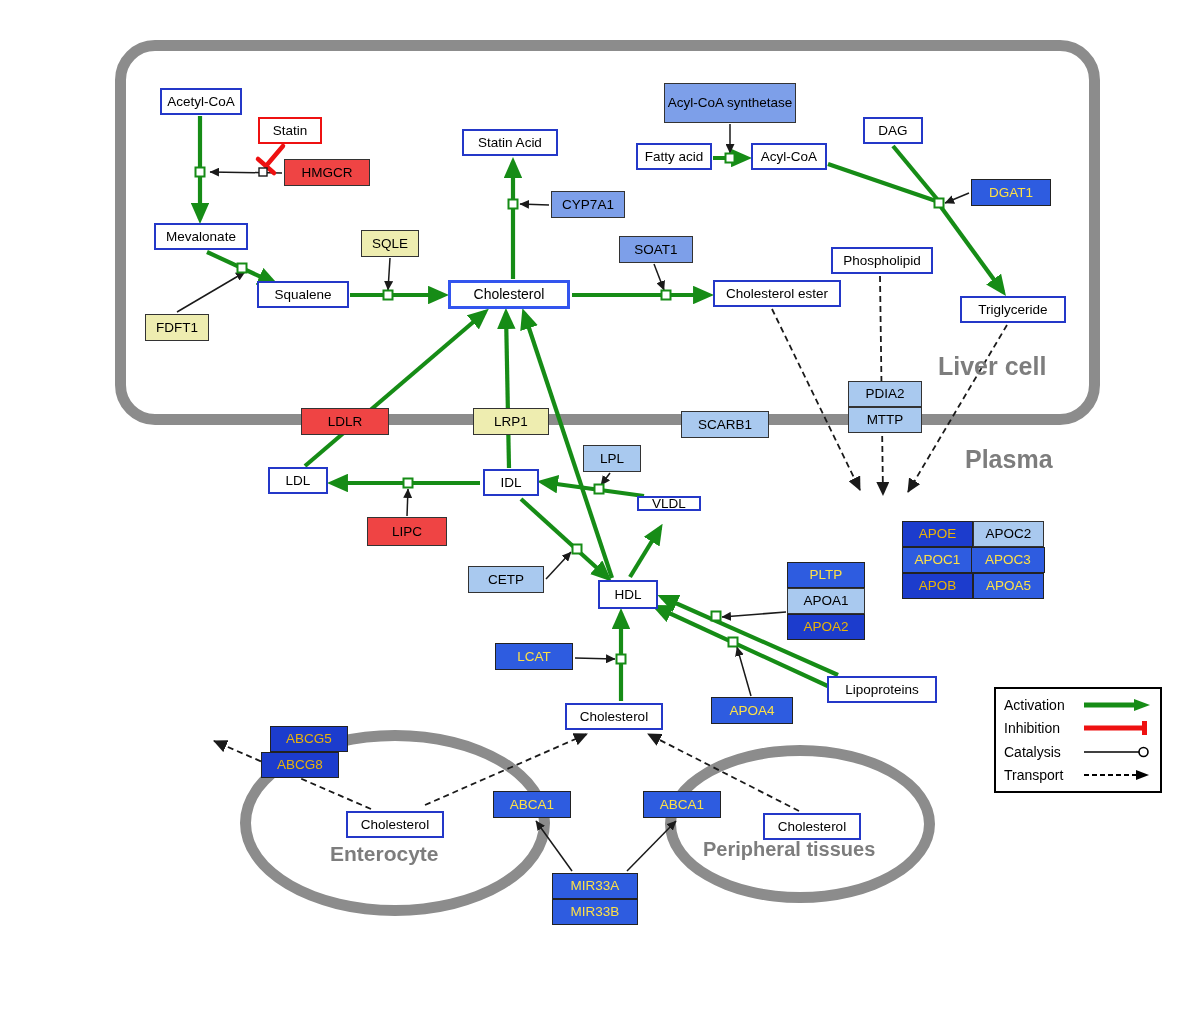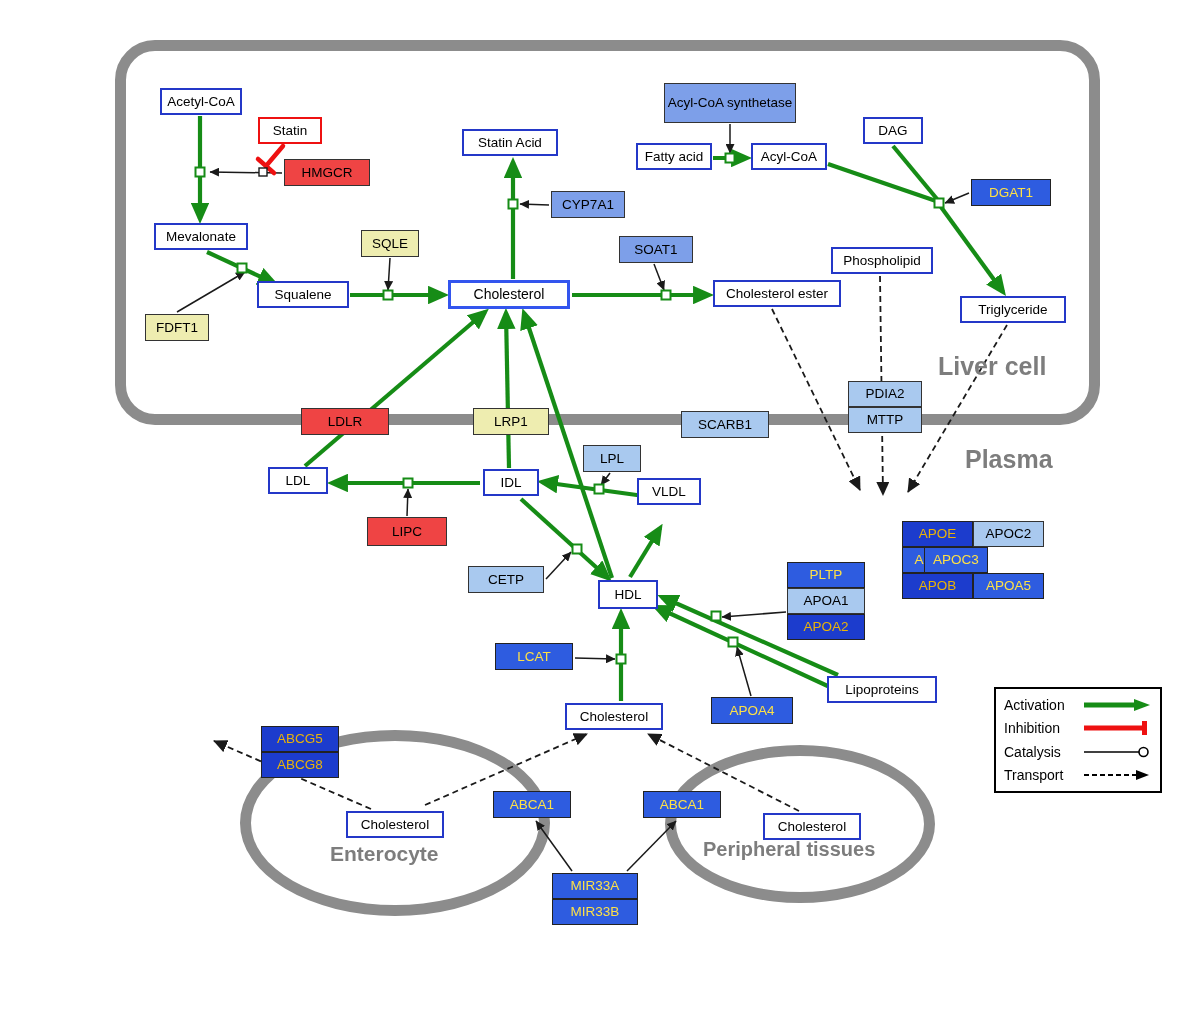--- a/index.html
+++ b/index.html
@@ -159,38 +159,38 @@
   <div class="node metab" style="left:831px;top:247px;width:102px;height:27px">Phospholipid</div>
   <div class="node metab" style="left:960px;top:296px;width:106px;height:27px">Triglyceride</div>
   <div class="node gb1" style="left:848px;top:381px;width:74px;height:26px">PDIA2</div>
   <div class="node gb1" style="left:848px;top:407px;width:74px;height:26px">MTTP</div>
   <div class="node gy" style="left:301px;top:408px;width:88px;height:27px">LDLR</div>
   <div class="node gpy" style="left:473px;top:408px;width:76px;height:27px">LRP1</div>
   <div class="node gb1" style="left:681px;top:411px;width:88px;height:27px">SCARB1</div>
   <div class="node metab" style="left:268px;top:467px;width:60px;height:27px">LDL</div>
   <div class="node metab" style="left:483px;top:469px;width:56px;height:27px">IDL</div>
   <div class="node gb1" style="left:583px;top:445px;width:58px;height:27px">LPL</div>
-  <div class="node metab" style="left:637px;top:478px;width:64px;height:27px">VLDL</div>
+  <div class="node metab" style="left:637px;top:496px;width:64px;height:15px">VLDL</div>
   <div class="node gy" style="left:367px;top:517px;width:80px;height:29px">LIPC</div>
   <div class="node gb1" style="left:468px;top:566px;width:76px;height:27px">CETP</div>
   <div class="node metab" style="left:598px;top:580px;width:60px;height:29px">HDL</div>
   <div class="node gb3" style="left:787px;top:562px;width:78px;height:26px">PLTP</div>
   <div class="node gb1" style="left:787px;top:588px;width:78px;height:26px">APOA1</div>
   <div class="node gb4" style="left:787px;top:614px;width:78px;height:26px">APOA2</div>
   <div class="node gb4" style="left:902px;top:521px;width:71px;height:26px">APOE</div>
   <div class="node gb1" style="left:973px;top:521px;width:71px;height:26px">APOC2</div>
   <div class="node gb3" style="left:902px;top:547px;width:71px;height:26px">APOC1</div>
-  <div class="node gb3" style="left:924px;top:547px;width:64px;height:26px">APOC3</div>
+  <div class="node gb3" style="left:971px;top:547px;width:74px;height:26px">APOC3</div>
   <div class="node gb4" style="left:902px;top:573px;width:71px;height:26px">APOB</div>
   <div class="node gb3" style="left:973px;top:573px;width:71px;height:26px">APOA5</div>
   <div class="node gb3" style="left:495px;top:643px;width:78px;height:27px">LCAT</div>
   <div class="node gb3" style="left:711px;top:697px;width:82px;height:27px">APOA4</div>
   <div class="node metab" style="left:827px;top:676px;width:110px;height:27px">Lipoproteins</div>
   <div class="node metab" style="left:565px;top:703px;width:98px;height:27px">Cholesterol</div>
-  <div class="node gb4" style="left:261px;top:726px;width:78px;height:26px">ABCG5</div>
+  <div class="node gb4" style="left:270px;top:726px;width:78px;height:26px">ABCG5</div>
   <div class="node gb4" style="left:261px;top:752px;width:78px;height:26px">ABCG8</div>
   <div class="node metab" style="left:346px;top:811px;width:98px;height:27px">Cholesterol</div>
   <div class="node gb3" style="left:493px;top:791px;width:78px;height:27px">ABCA1</div>
   <div class="node gb3" style="left:643px;top:791px;width:78px;height:27px">ABCA1</div>
   <div class="node metab" style="left:763px;top:813px;width:98px;height:27px">Cholesterol</div>
   <div class="node gb3" style="left:552px;top:873px;width:86px;height:26px">MIR33A</div>
   <div class="node gb3" style="left:552px;top:899px;width:86px;height:26px">MIR33B</div>
 
   <div id="legend">
     <div class="legend-row">

